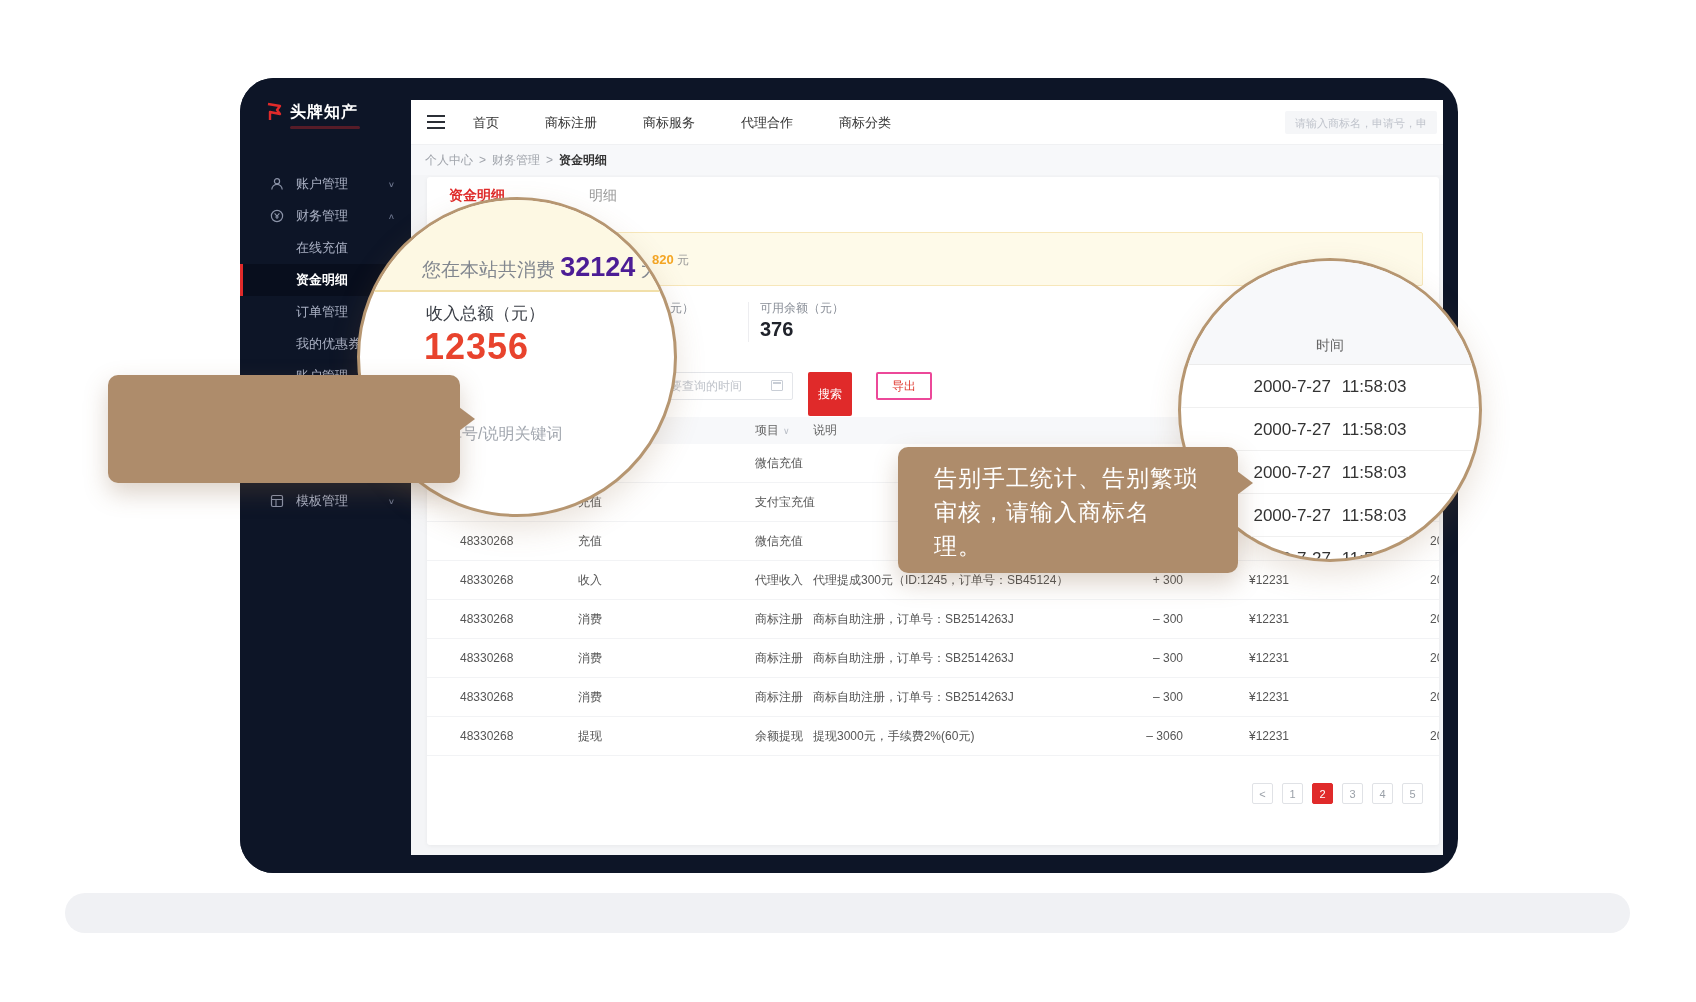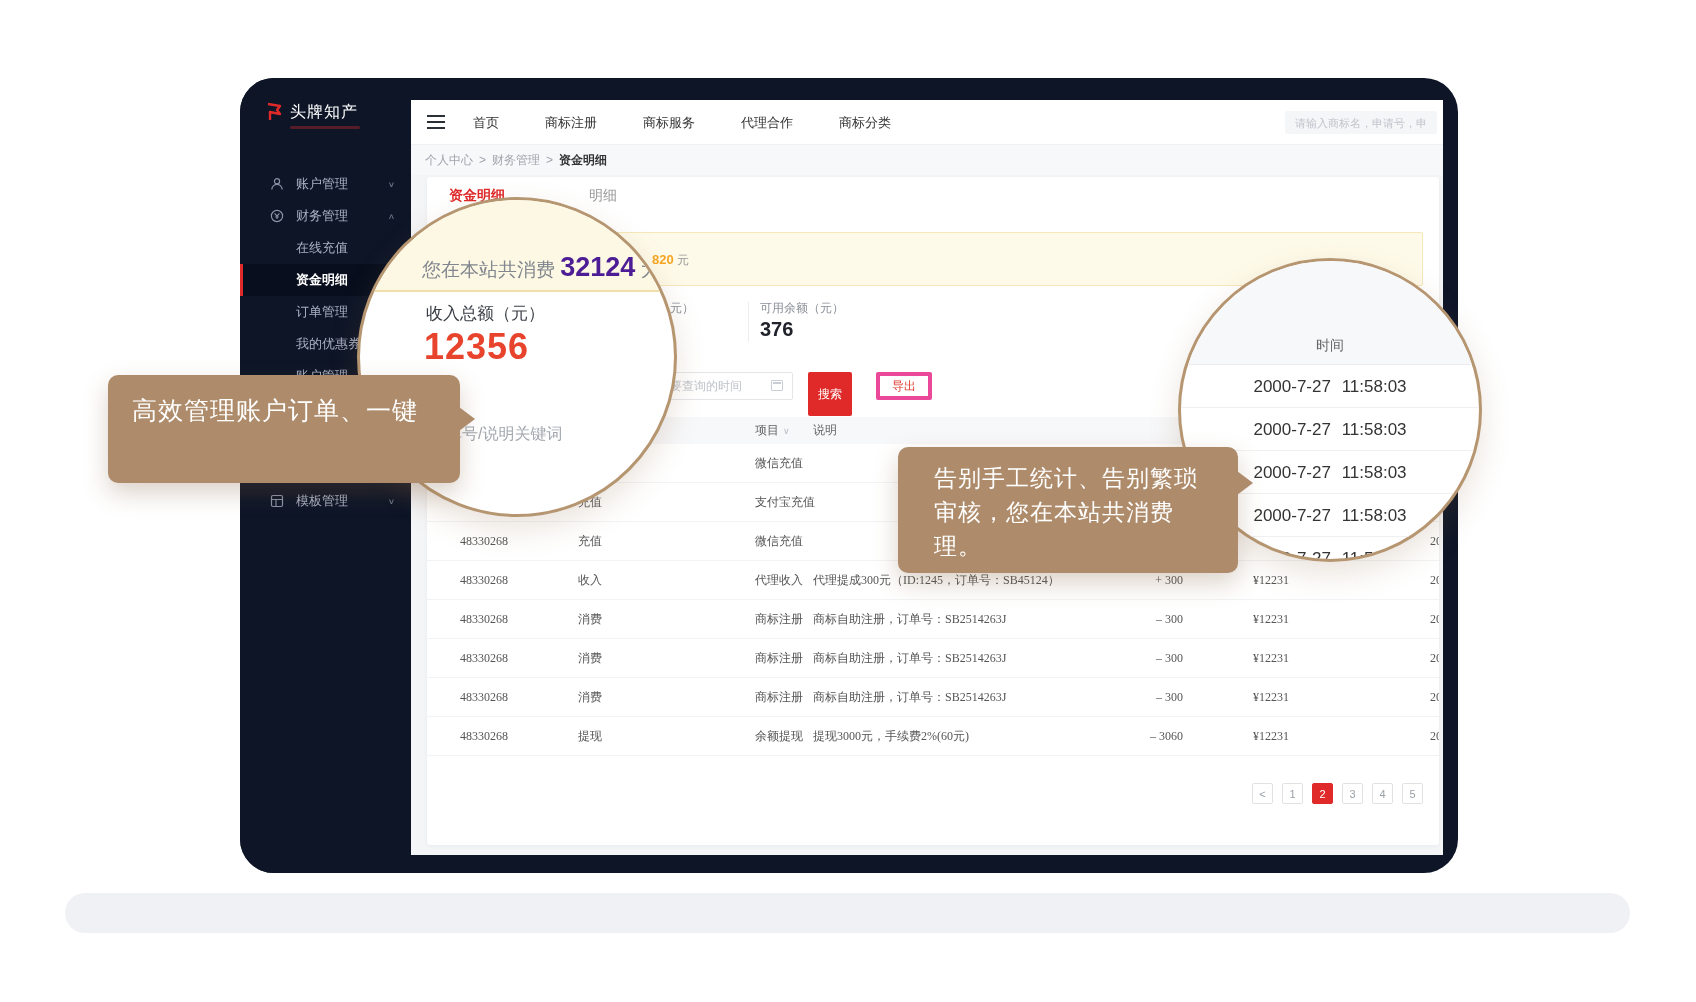--- a/index.html
+++ b/index.html
@@ -6,21 +6,21 @@
   html,body { width:1696px; height:1002px; background:#ffffff; font-family:"Liberation Sans", sans-serif; overflow:hidden; }
   .stage { position:relative; width:1696px; height:1002px; }
 
   
   .base { position:absolute; left:65px; top:893px; width:1565px; height:40px; background:#f0f1f4; border-radius:21px; }
   .frame { position:absolute; left:240px; top:78px; width:1218px; height:795px; background:#0d1527; border-radius:34px; overflow:hidden; }
 
   
   .sidebar { position:absolute; left:0; top:0; width:171px; height:795px; background:#0d1527; }
   .logo { position:absolute; left:24px; top:24px; display:flex; align-items:flex-start; gap:6px; }
-  .logo-title { color:#ffffff; font-size:16px; font-weight:normal; letter-spacing:1px; }
+  .logo-title { color:#ffffff; font-size:16px; font-weight:bold; letter-spacing:1px; }
   .logo-sub { margin-top:3px; width:70px; height:3px; background:#e02a2a; opacity:.35; border-radius:2px; }
   .s-item { position:absolute; left:0; width:171px; height:32px; display:flex; align-items:center; color:#aab1c4; font-size:13px; cursor:pointer;margin-top:30px; }
   .s-item .s-ico { margin-left:30px; margin-right:12px; flex:0 0 auto; }
   .s-sub { padding-left:56px; }
   .s-item .chev { position:absolute; right:16px; font-size:10px; color:#6d768e; transform:scaleY(.8); }
   .s-item.active { background:#080e1d; color:#ffffff; font-weight:bold; }
   .s-item.active::before { content:""; position:absolute; left:0; top:0; width:3px; height:32px; background:#e02a2a; }
 
   
   .main { position:absolute; left:171px; top:22px; width:1032px; height:755px; background:#ffffff; }
@@ -48,30 +48,30 @@
   .stat-value { position:absolute; font-size:20px; font-weight:bold; color:#20232b; }
   .stat-div { position:absolute; left:321px; top:125px; width:1px; height:40px; background:#ededf0; }
 
   .f-input { position:absolute; height:28px; border:1px solid #e4e6ea; border-radius:2px; background:#fff; font-size:12px; color:#555; padding:0 8px; font-family:"Liberation Sans",sans-serif; }
   .f-input::placeholder { color:#bfc3ca; }
   .kw-input { left:18px; top:195px; width:152px; }
   .time-input { left:198px; top:195px; width:168px; padding-right:26px; }
   .cal-icon { position:absolute; left:344px; top:203px; width:12px; height:11px; border:1px solid #c9ced6; border-radius:1px; }
   .cal-icon::before { content:""; position:absolute; left:1px; top:1px; width:8px; height:2px; background:#c9ced6; }
   .btn-search { position:absolute; left:381px; top:195px; width:44px; height:44px; background:#e02a2a; color:#fff; font-size:12px; border:none; border-radius:2px; cursor:pointer; font-family:"Liberation Sans",sans-serif; }
-  .btn-export { position:absolute; left:449px; top:195px; width:56px; height:28px; background:#fff; color:#e0392f; font-size:12px; border:4px solid #ec4899; border-radius:2px; cursor:pointer; font-family:"Liberation Sans",sans-serif; }
+  .btn-export { position:absolute; left:449px; top:195px; width:56px; height:28px; background:#fff; color:#e0392f; font-size:12px; border:2px solid #ec4899; border-radius:2px; cursor:pointer; font-family:"Liberation Sans",sans-serif; }
 
   .thead { position:absolute; left:0; top:240px; width:1012px; height:27px; background:#f7f8fa; }
   .thead .cell { color:#666; }
   .caret { font-size:9px; color:#b7bcc4; margin-left:4px; }
   .cell { position:absolute; top:0; height:100%; display:flex; align-items:center; font-size:12px; color:#555; white-space:nowrap; }
   .c1 { left:33px; } .c2 { left:151px; } .c3 { left:328px; } .c4 { left:386px; }
   .c5 { left:676px; width:80px; justify-content:flex-end; } .c6 { left:782px; width:80px; justify-content:flex-end; }
   .c7 { left:1003px; word-spacing:5px; }
-  .tbody { position:absolute; left:0; top:267px; width:804px;font-family:Liberation Serif, serif; }
+  .tbody { position:absolute; left:0; top:267px; width:804px; }
   .trow { position:relative; width:1012px; height:39px; border-bottom:1px solid #f2f3f5; }
 
   .pagination { position:absolute; right:16px; top:606px; display:flex; gap:9px; }
   .pbtn { width:21px; height:21px; border:1px solid #e0e2e6; border-radius:2px; background:#fff; color:#9aa0a8; font-size:11px; display:flex; align-items:center; justify-content:center; cursor:pointer; }
   .pbtn.active { background:#e02a2a; border-color:#e02a2a; color:#fff; }
 
   
   .circle { position:absolute; border:3px solid #b69671; border-radius:50%; background:#ffffff; overflow:hidden; box-shadow:0 12px 30px rgba(140,100,60,.18); }
   .circle-left { left:357px; top:197px; width:320px; height:320px; }
   .circle-right { left:1178px; top:258px; width:304px; height:304px; }
@@ -328,20 +328,19 @@
     <div style="position:absolute; left:0; top:104px; width:100%;">
         <div class="mtime">2000-7-27 11:58:03</div>
         <div class="mtime">2000-7-27 11:58:03</div>
         <div class="mtime">2000-7-27 11:58:03</div>
         <div class="mtime">2000-7-27 11:58:03</div>
         <div class="mtime">2000-7-27 11:58:03</div>
       </div>
   </div>
 
   <div class="callout callout-left">
-    <div>高效管理账户订单、一键</div>
   </div>
   <div class="callout callout-right">
     <div>告别手工统计、告别繁琐</div>
-    <div>审核，您在本站共消费</div>
+    <div>审核，请输入商标名</div>
     <div>理。</div>
   </div>
 </div>
 
 </body></html>

